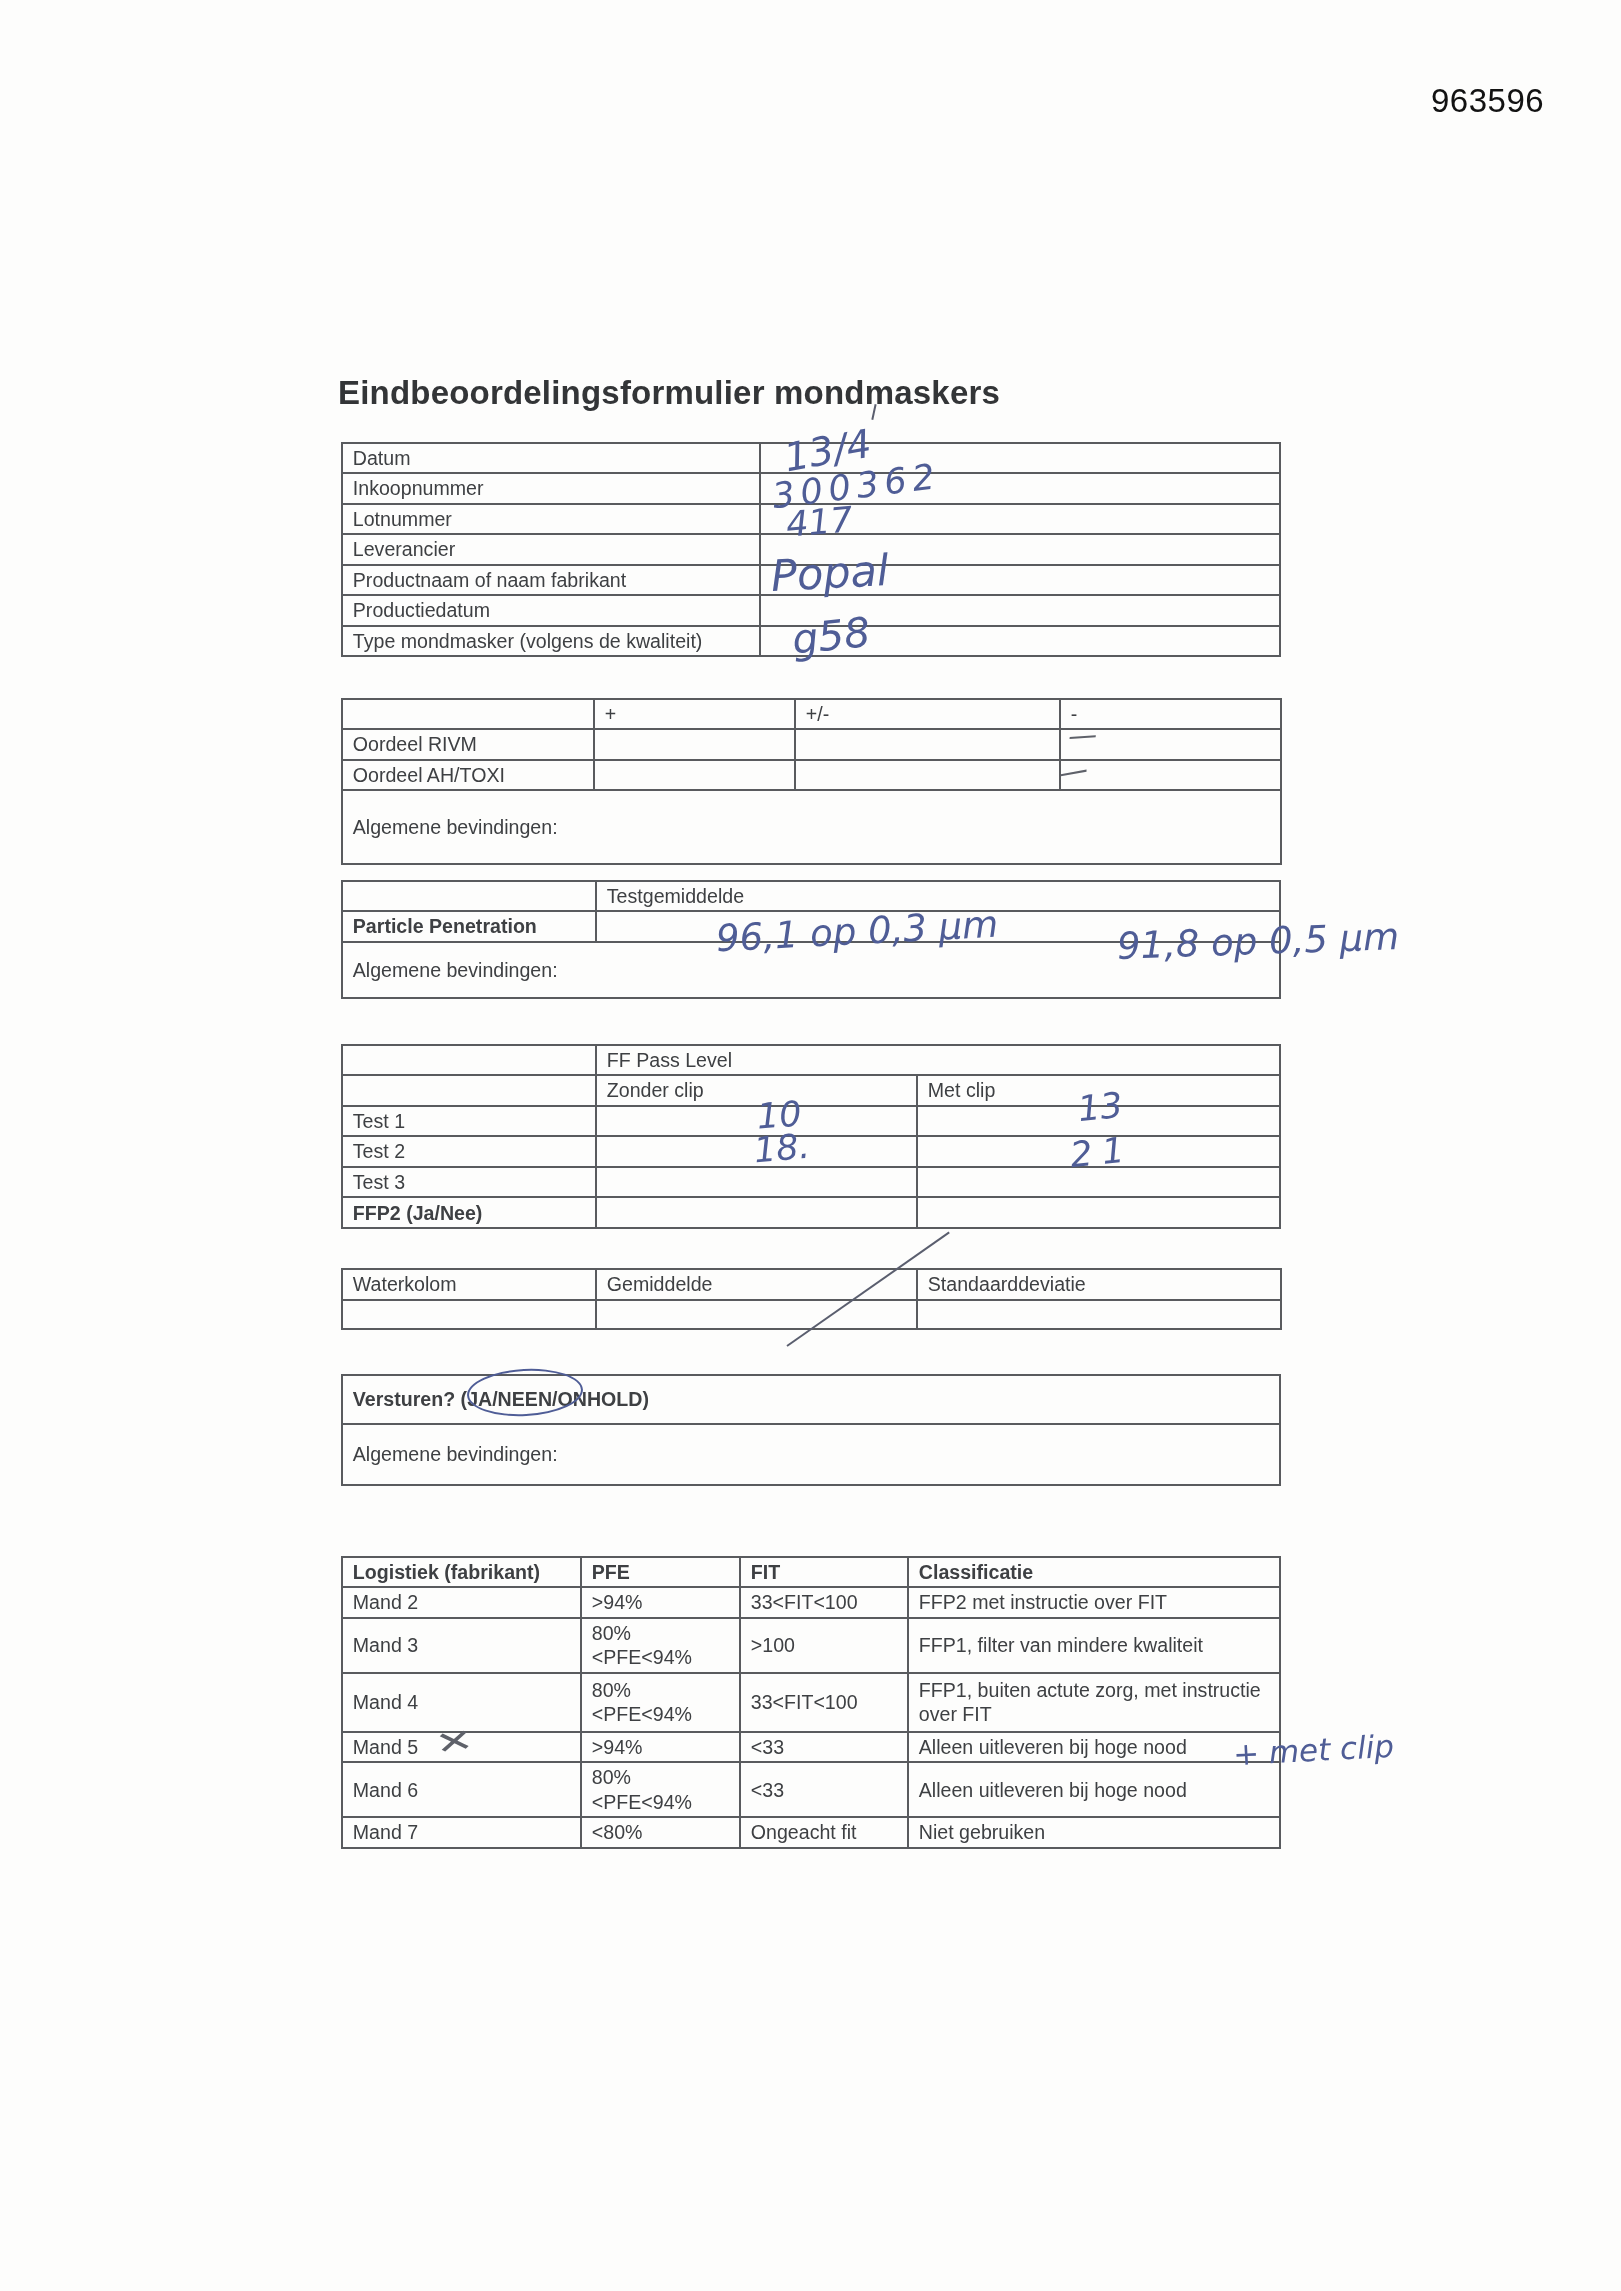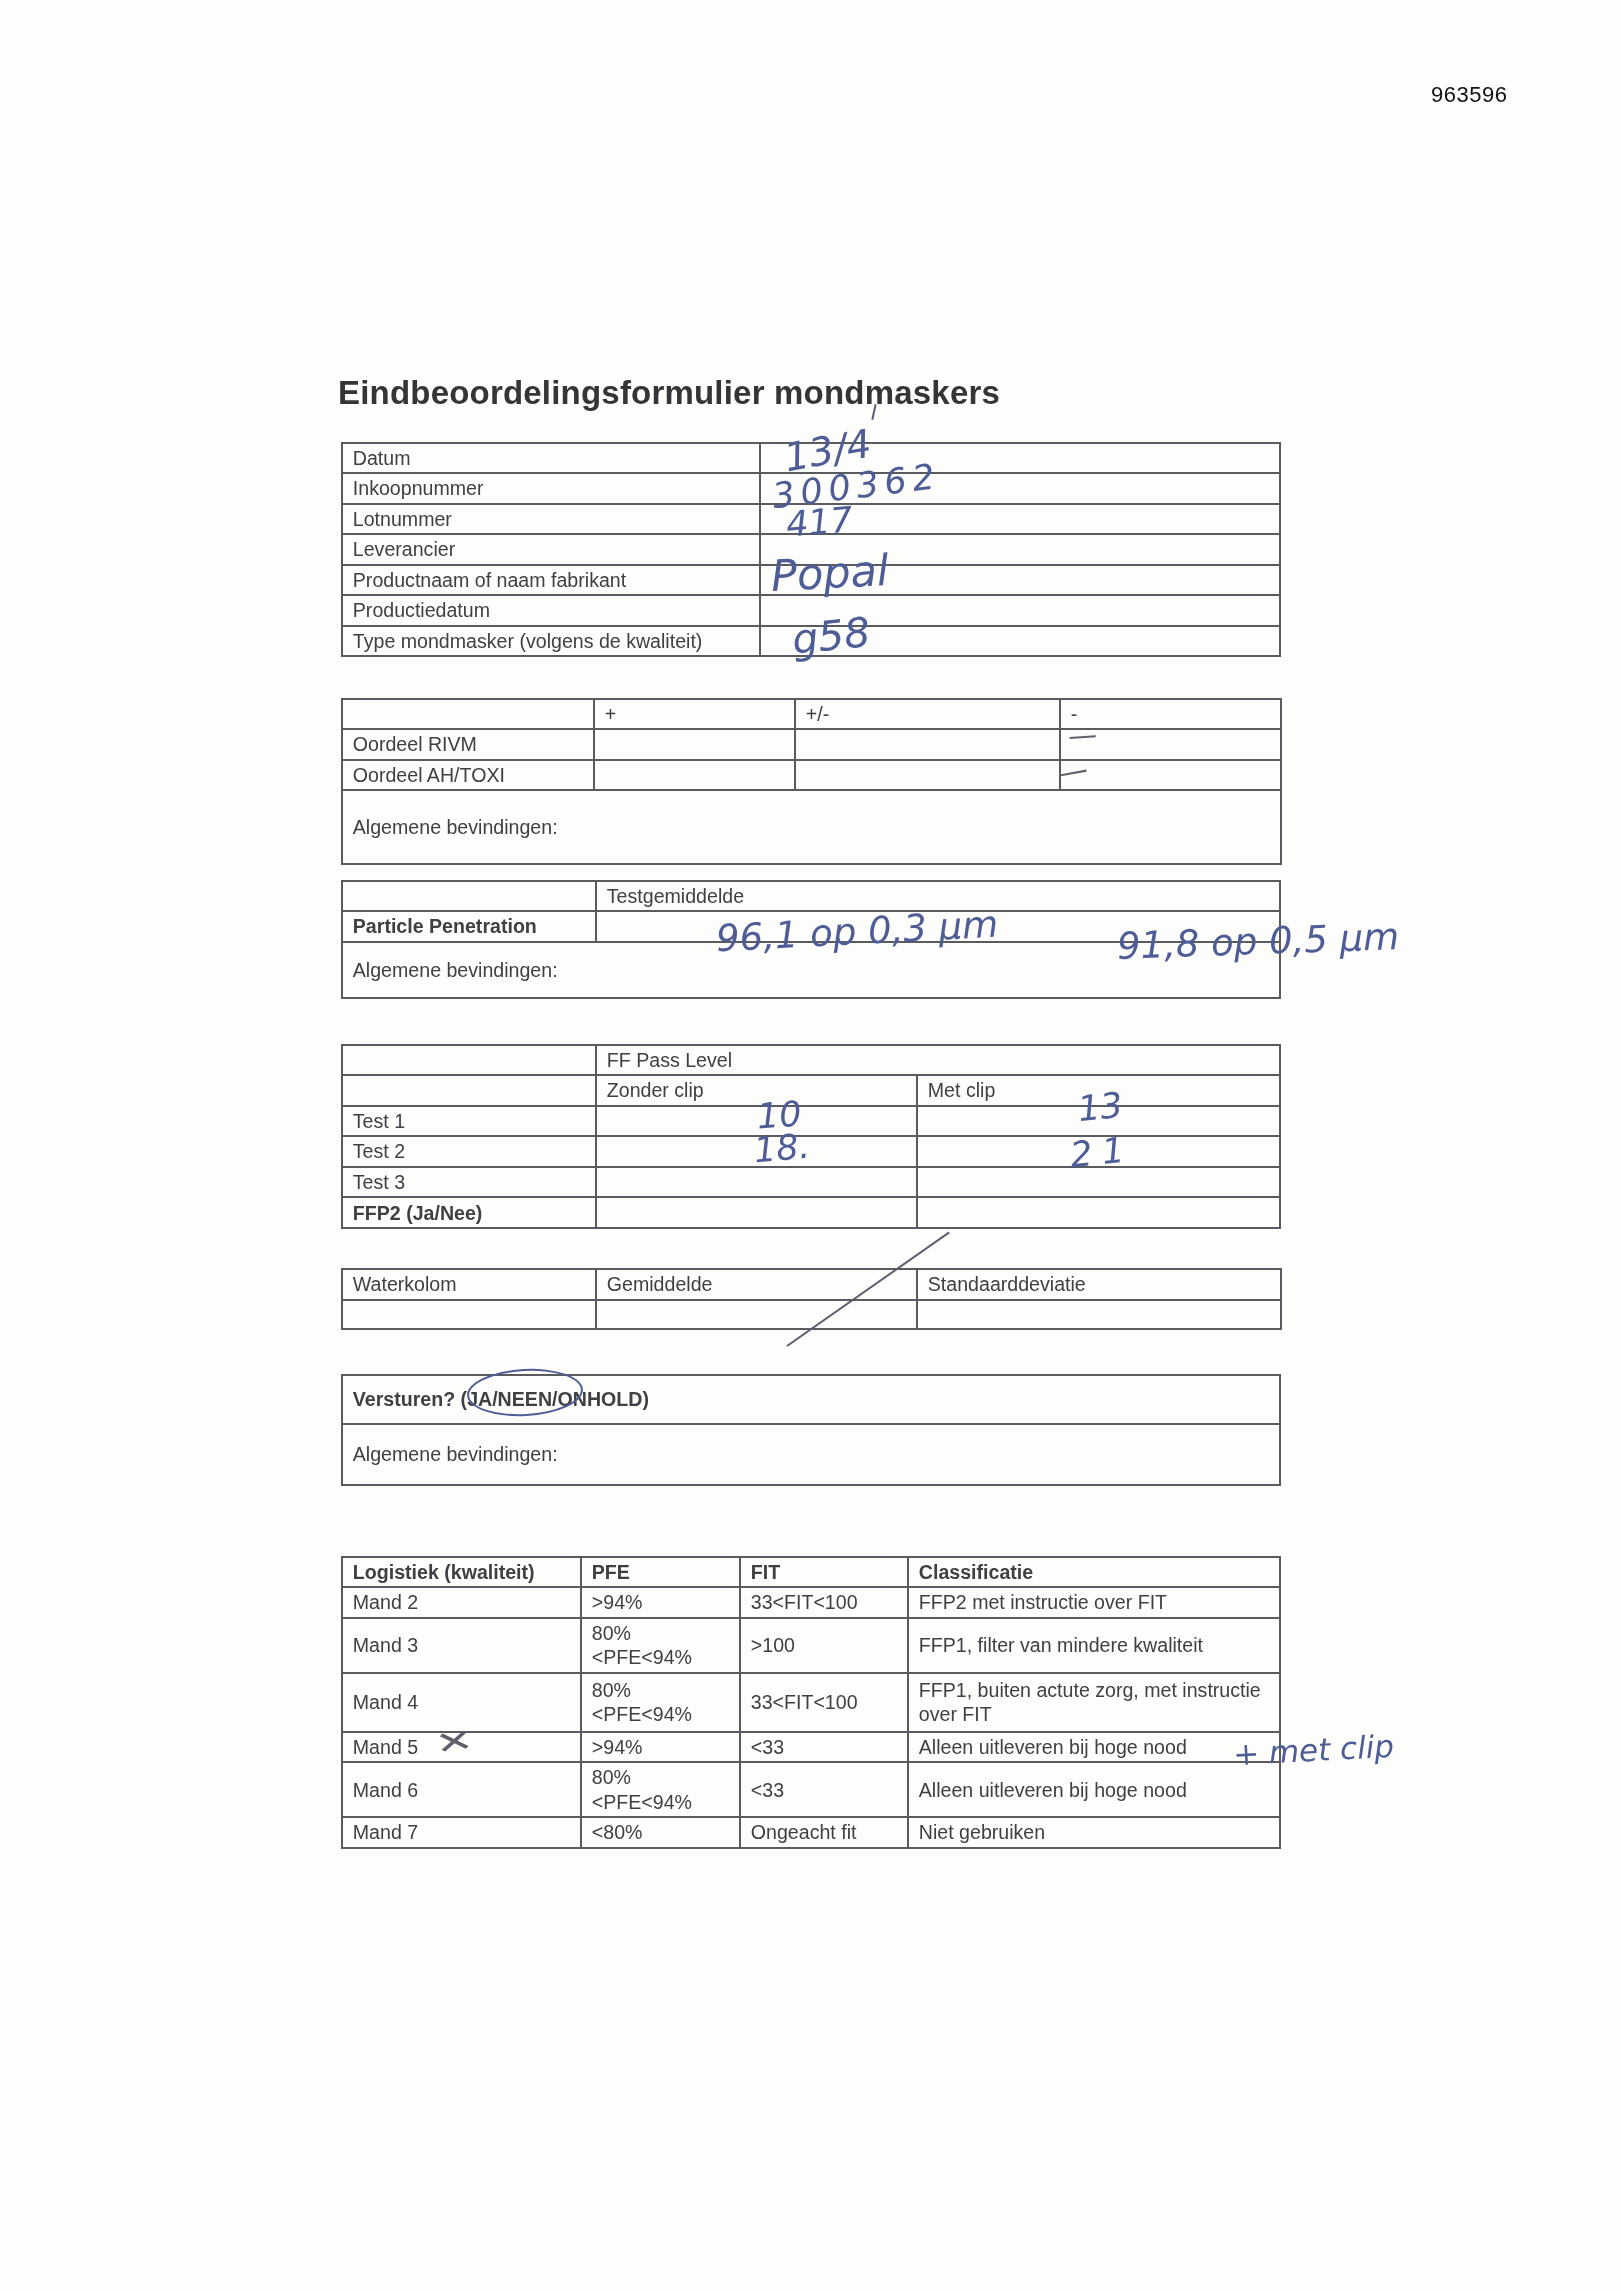--- a/index.html
+++ b/index.html
@@ -4,21 +4,21 @@
 <style>
   * { margin:0; padding:0; box-sizing:border-box; }
   html,body { background:#ffffff; }
   .page {
     position:relative; width:1621px; height:2292px;
     background:#fdfdfc; overflow:hidden;
     font-family:"Liberation Sans", sans-serif; color:#3e4043;
   }
   .scan-number {
     position:absolute; left:1431px; top:82px;
-    font-size:22px; color:#121212; letter-spacing:0.5px;
+    font-size:33px; color:#121212; letter-spacing:0.5px;
   }
   .doc-title {
     position:absolute; left:338px; top:374px;
     font-size:33px; font-weight:bold; color:#333537; letter-spacing:0.2px;
   }
   table.frm {
     position:absolute; border-collapse:collapse; table-layout:fixed;
     background:transparent;
   }
   table.frm td {
@@ -225,21 +225,21 @@
 
   <table class="frm" style="left:341px;top:1556px;width:938px;">
     <colgroup>
         <col style="width:239px">
         <col style="width:159px">
         <col style="width:168px">
         <col style="width:372px">
       </colgroup>
     <tbody>
       <tr style="height:29px">
-        <td class="b">Logistiek (kwaliteit)</td>
+        <td class="b">Logistiek (fabrikant)</td>
         <td class="b">PFE</td>
         <td class="b">FIT</td>
         <td class="b">Classificatie</td>
       </tr>
       <tr style="height:29px">
         <td>Mand 2</td>
         <td>&gt;94%</td>
         <td>33&lt;FIT&lt;100</td>
         <td>FFP2 met instructie over FIT</td>
       </tr>

